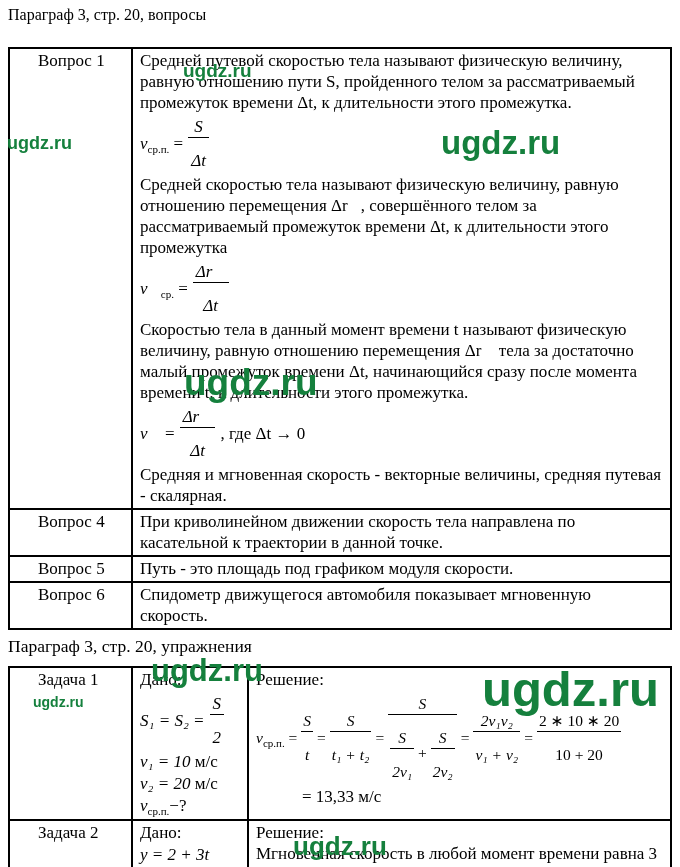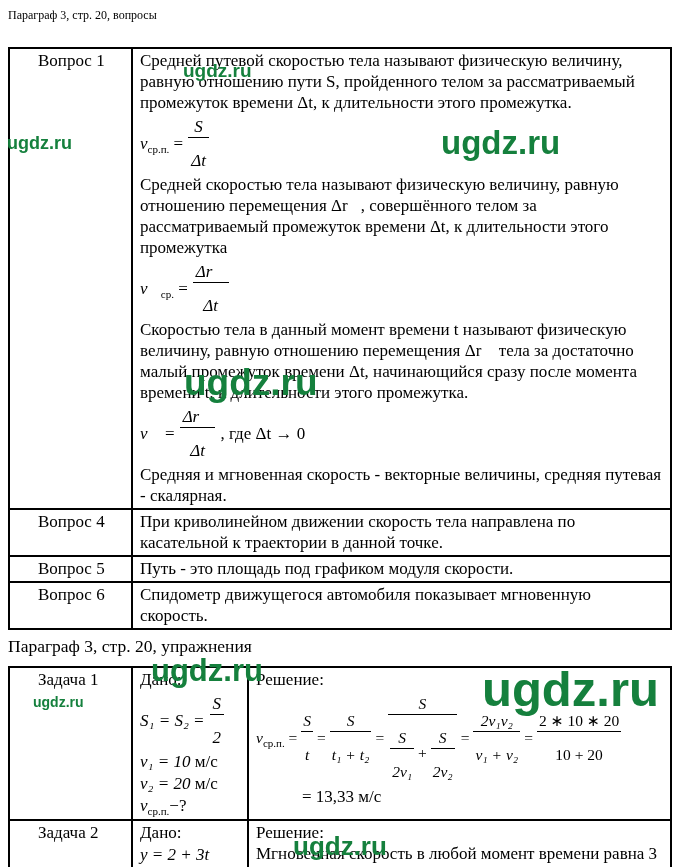--- a/index.html
+++ b/index.html
@@ -13,21 +13,21 @@
   }
   .site-title{
     margin:6px 0 0 0;
     text-align:center;
     font-family:"Liberation Sans",sans-serif;
     font-weight:700;
     font-size:27px;
     line-height:33px;
   }
   .heading{
-    font-size:12px;
+    font-size:16px;
     line-height:20px;
     margin:5px 0 22px 8px;
   }
   .heading2{
     font-size:17.5px;
     line-height:20px;
     margin:6px 0 10px 8px;
   }
   table{
     border-collapse:collapse;

